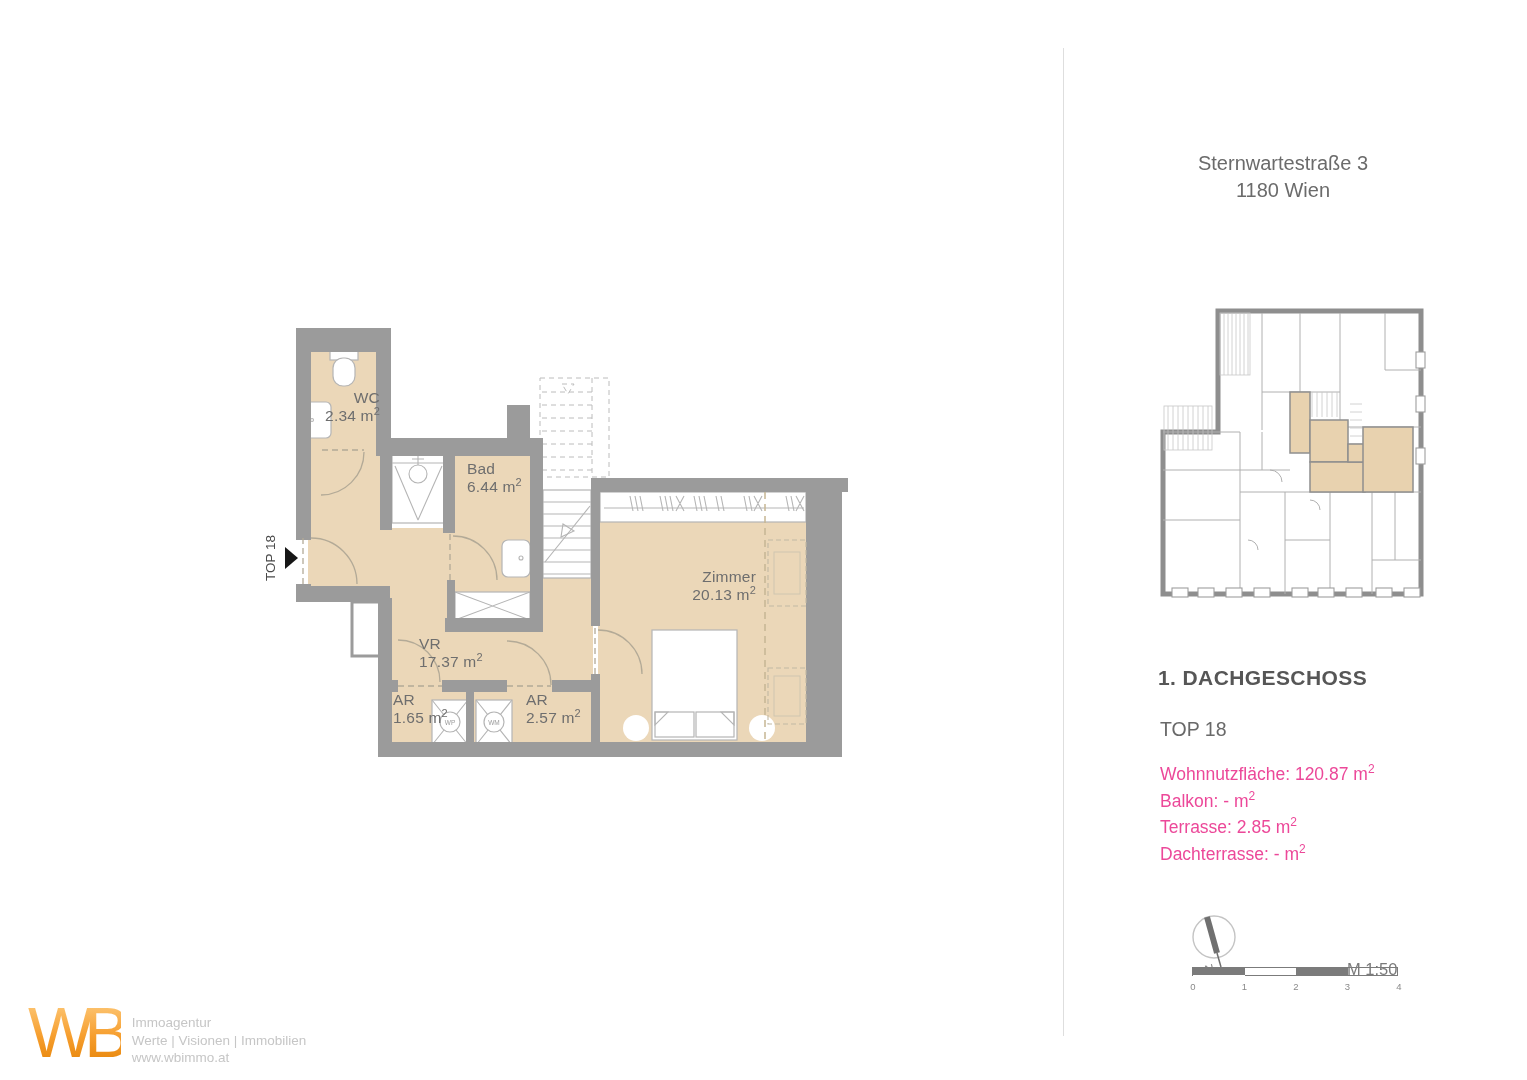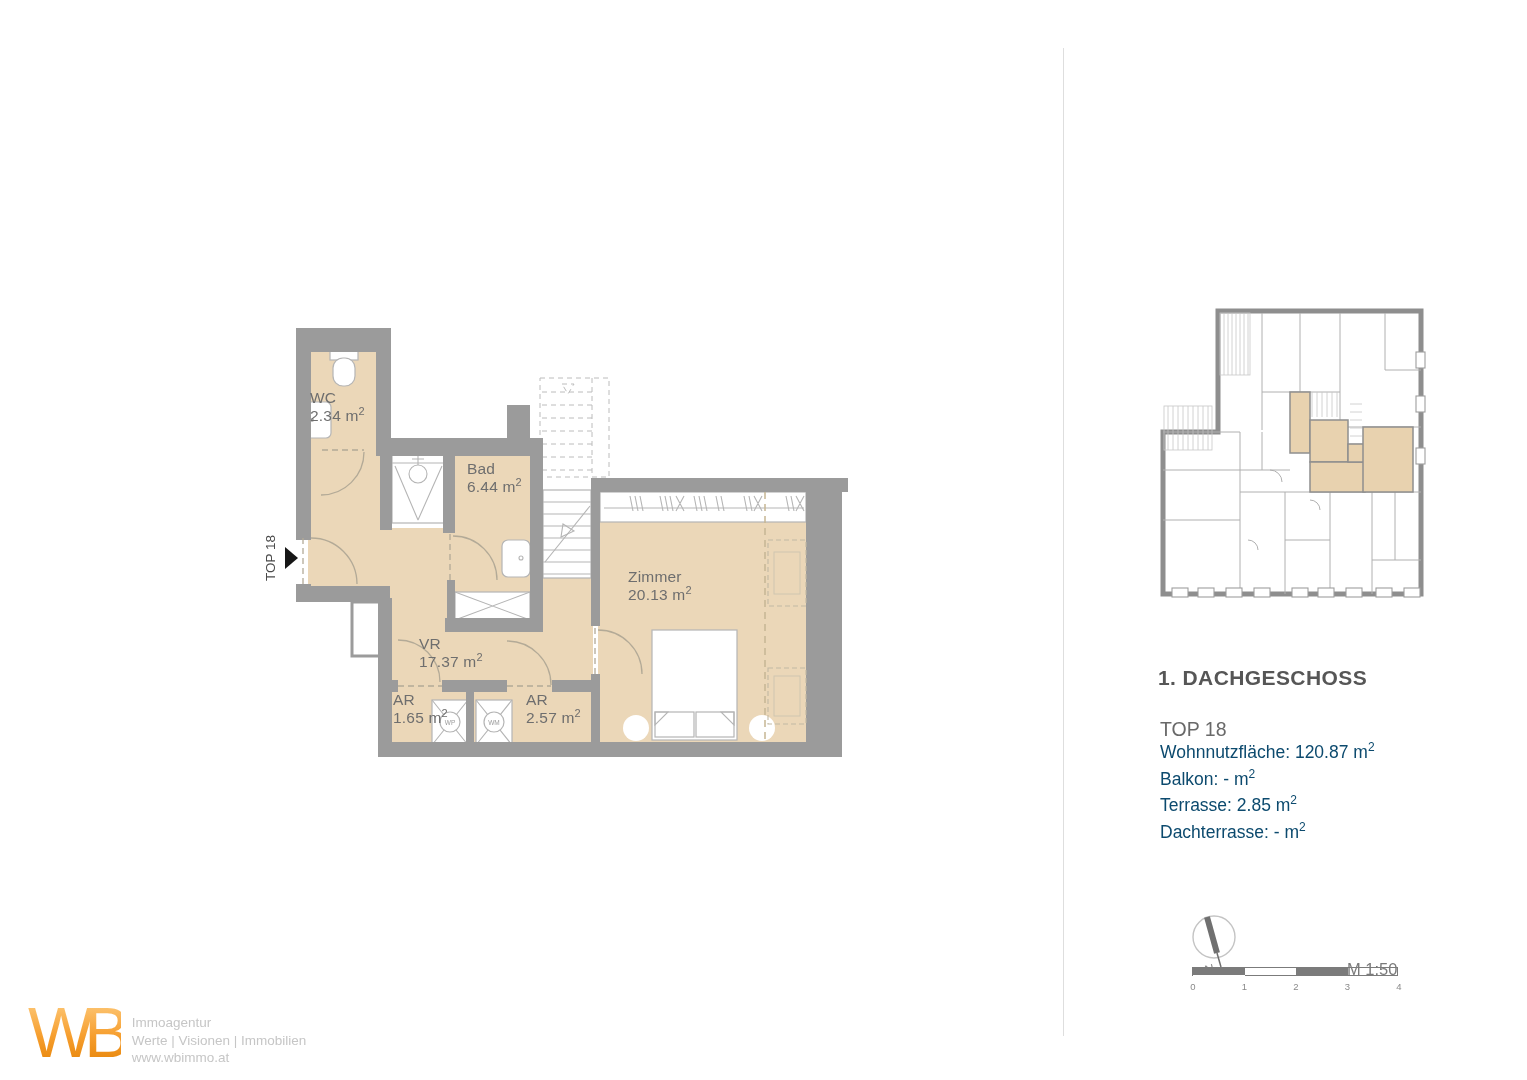--- a/index.html
+++ b/index.html
@@ -7,27 +7,27 @@
           font-family:"Liberation Sans",sans-serif;color:#6e6e6e;}
   .abs{position:absolute;}
   .divider{position:absolute;left:1063px;top:48px;width:1px;height:988px;background:#dedede;}
 
   
   .address{position:absolute;left:1098px;top:150px;width:370px;text-align:center;
            font-size:20px;line-height:27px;color:#6b6b6b;}
   .floor-title{position:absolute;left:1158px;top:666px;font-size:21px;font-weight:bold;
                color:#565656;letter-spacing:.4px;}
   .unit-title{position:absolute;left:1160px;top:718px;font-size:19.5px;color:#696969;}
-  .stats{position:absolute;left:1160px;top:739px;font-size:17.5px;line-height:26.5px;color:#0c4a6e;}
+  .stats{position:absolute;left:1160px;top:761px;font-size:17.5px;line-height:26.5px;color:#ec4899;}
   .stats sup{font-size:12px;vertical-align:super;line-height:0;}
 
   
   .rlabel{position:absolute;font-size:15.5px;line-height:17.5px;color:#6e6e6e;letter-spacing:.2px;}
   .rlabel sup{font-size:11px;vertical-align:super;line-height:0;}
-  .center{text-align:left;}
+  .center{text-align:right;}
 
   
   .unit-marker-label{position:absolute;left:240px;top:550px;width:62px;height:16px;
       font-size:13.5px;color:#4a4a4a;text-align:center;transform:rotate(-90deg);}
   .unit-marker-arrow{position:absolute;left:285px;top:547px;width:0;height:0;
       border-top:11px solid transparent;border-bottom:11px solid transparent;
       border-left:13px solid #161616;}
 
   
   .map-scale{position:absolute;left:1347px;top:932px;font-size:16.5px;color:#7a7a7a;margin-top:28px;}
@@ -231,20 +231,24 @@
     <div><span>1.65 m</span><sup>2</sup></div>
   </div>
   <div class="rlabel" style="left:526px;top:691px">
     <div>AR</div>
     <div><span>2.57 m</span><sup>2</sup></div>
   </div>
 
   <div class="unit-marker-label">TOP 18</div>
   <div class="unit-marker-arrow"></div>
 
+  <div class="address">
+    <div>Sternwartestraße 3</div>
+    <div>1180 Wien</div>
+  </div>
 
   <svg class="abs" style="left:1148px;top:298px" width="292" height="312" viewBox="1148 298 292 312">
     <path class="mwall" d="M 1240 311 H 1421 V 594 H 1163 V 432 H 1218 V 311 Z"></path>
     <g>
       <rect class="mhatch" x="1220" y="313" width="30" height="62"></rect>
       <path class="mhatch" d="M1224 313 V375 M1228 313 V375 M1232 313 V375 M1236 313 V375 M1240 313 V375 M1244 313 V375 M1248 313 V375"></path>
       <rect class="mhatch" x="1164" y="406" width="48" height="44"></rect>
       <path class="mhatch" d="M1168 406 V450 M1173 406 V450 M1178 406 V450 M1183 406 V450 M1188 406 V450 M1193 406 V450 M1198 406 V450 M1203 406 V450 M1208 406 V450"></path>
     </g>
     <g>

